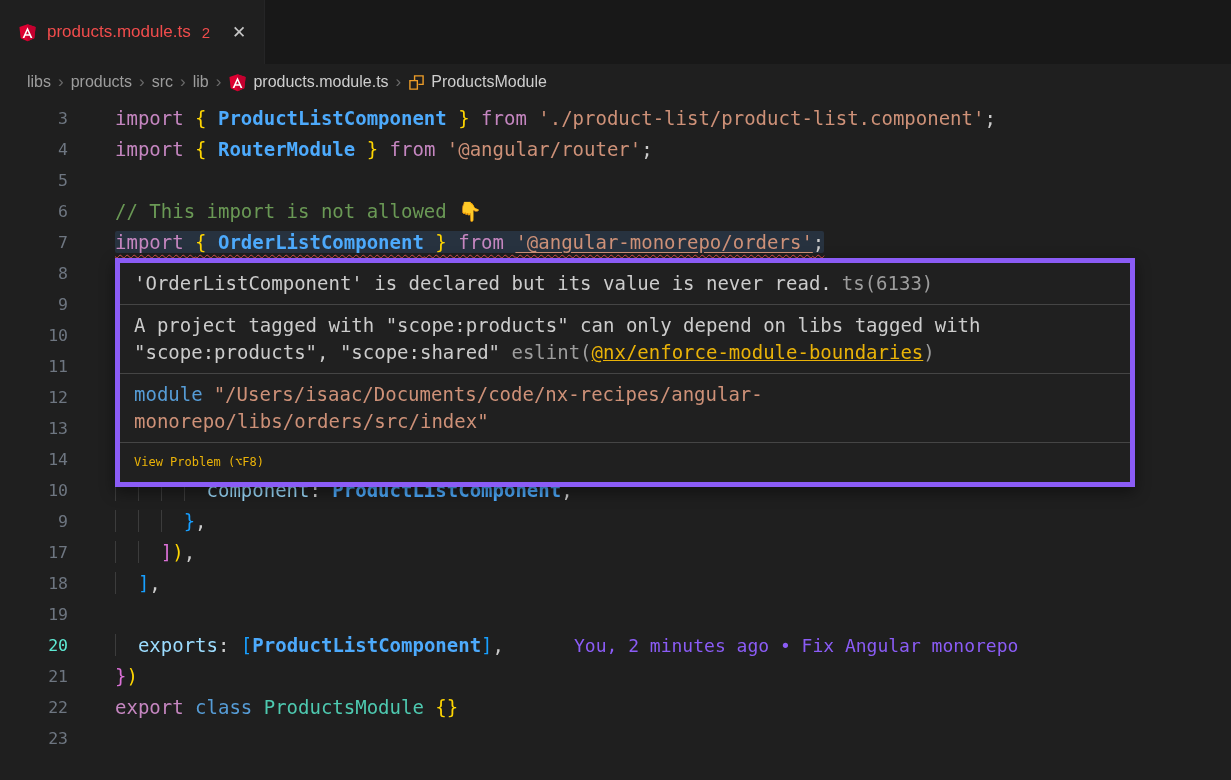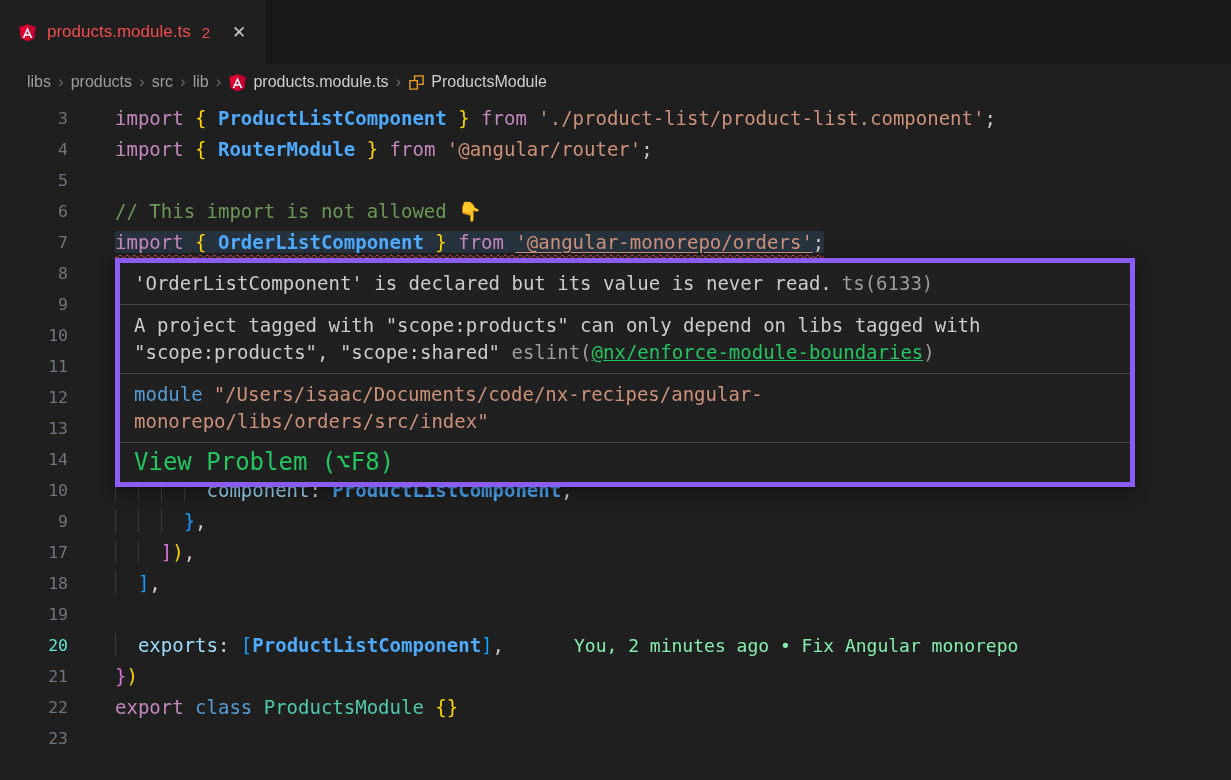--- a/index.html
+++ b/index.html
@@ -42,31 +42,31 @@
   .tk-b1   { color:#ffd602; }
   .tk-b2   { color:#da70d6; }
   .tk-b3   { color:#179fff; }
   .tk-prop { color:#9cdcfe; }
   .tk-cmt  { color:#6a9955; }
   .tk-ws   { background-image:repeating-linear-gradient(to right,#3c3c3c 0 1px,transparent 1px 2ch); }
 
   .squiggle { text-decoration:underline wavy #e45454; text-decoration-thickness:1px;
               text-underline-offset:5px; background:rgba(56,91,130,.32); border-radius:2px; }
 
-  .blame { color:#86efac; margin-left:70px; font-size:18px; }
+  .blame { color:#8b5cf6; margin-left:70px; font-size:18px; }
 
   
   .hover-popup { position:absolute; left:115px; top:158px; width:1020px; background:#202020;
                  border:5px solid #8b5cf6; box-shadow:0 5px 14px rgba(0,0,0,.45);
                  font-size:19px; line-height:27px; color:#cccccc; z-index:5;
                  font-family:"DejaVu Sans Mono","Liberation Mono",monospace; }
   .hp-section { padding:7px 14px; border-bottom:1px solid #454545; }
-  .hp-actions { padding:6px 14px; display:flex; gap:38px; font-size:24px; }
+  .hp-actions { padding:6px 14px; display:flex; gap:38px; font-size:12px; }
   .dim  { color:#9d9d9d; }
-  .link { color:#22c55e; text-decoration:underline; cursor:pointer; }
+  .link { color:#eab308; text-decoration:underline; cursor:pointer; }
   .hp-actions .link { text-decoration:none; }
   .kw2m { color:#569cd6; }
   .strm { color:#ce9178; margin-left:11px; }
   .ts-src { margin-left:10px; }
 </style>
 </head>
 <body>
 
 <div class="window">
 

